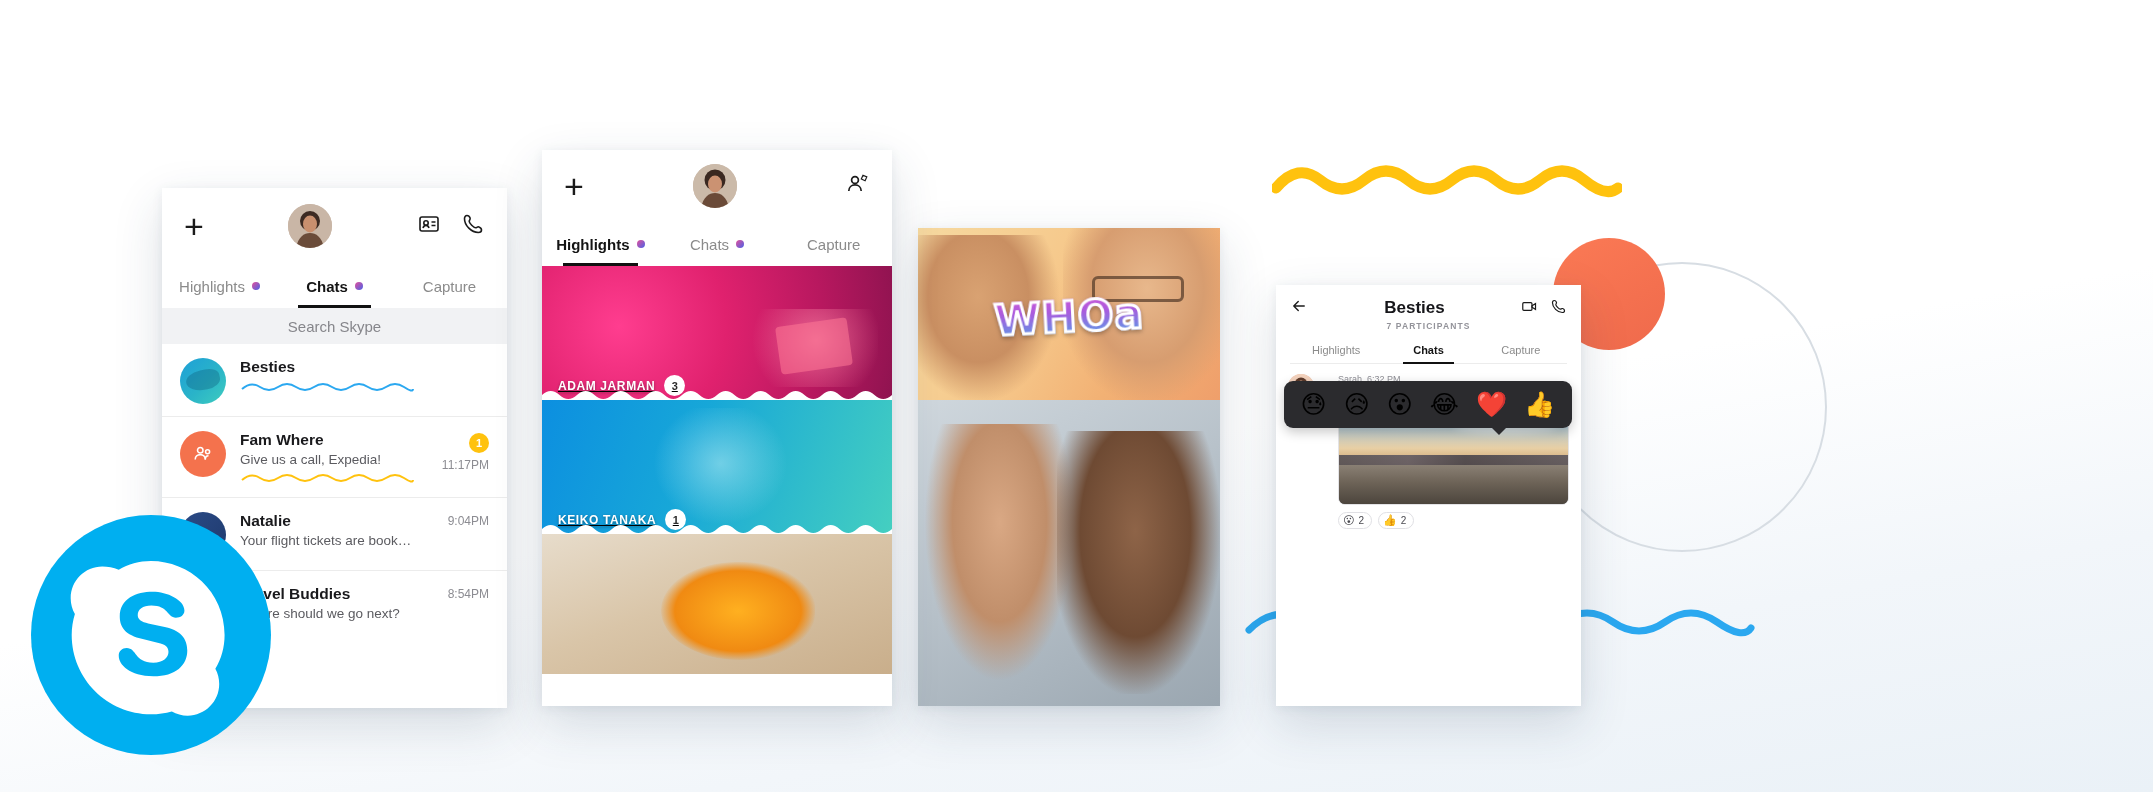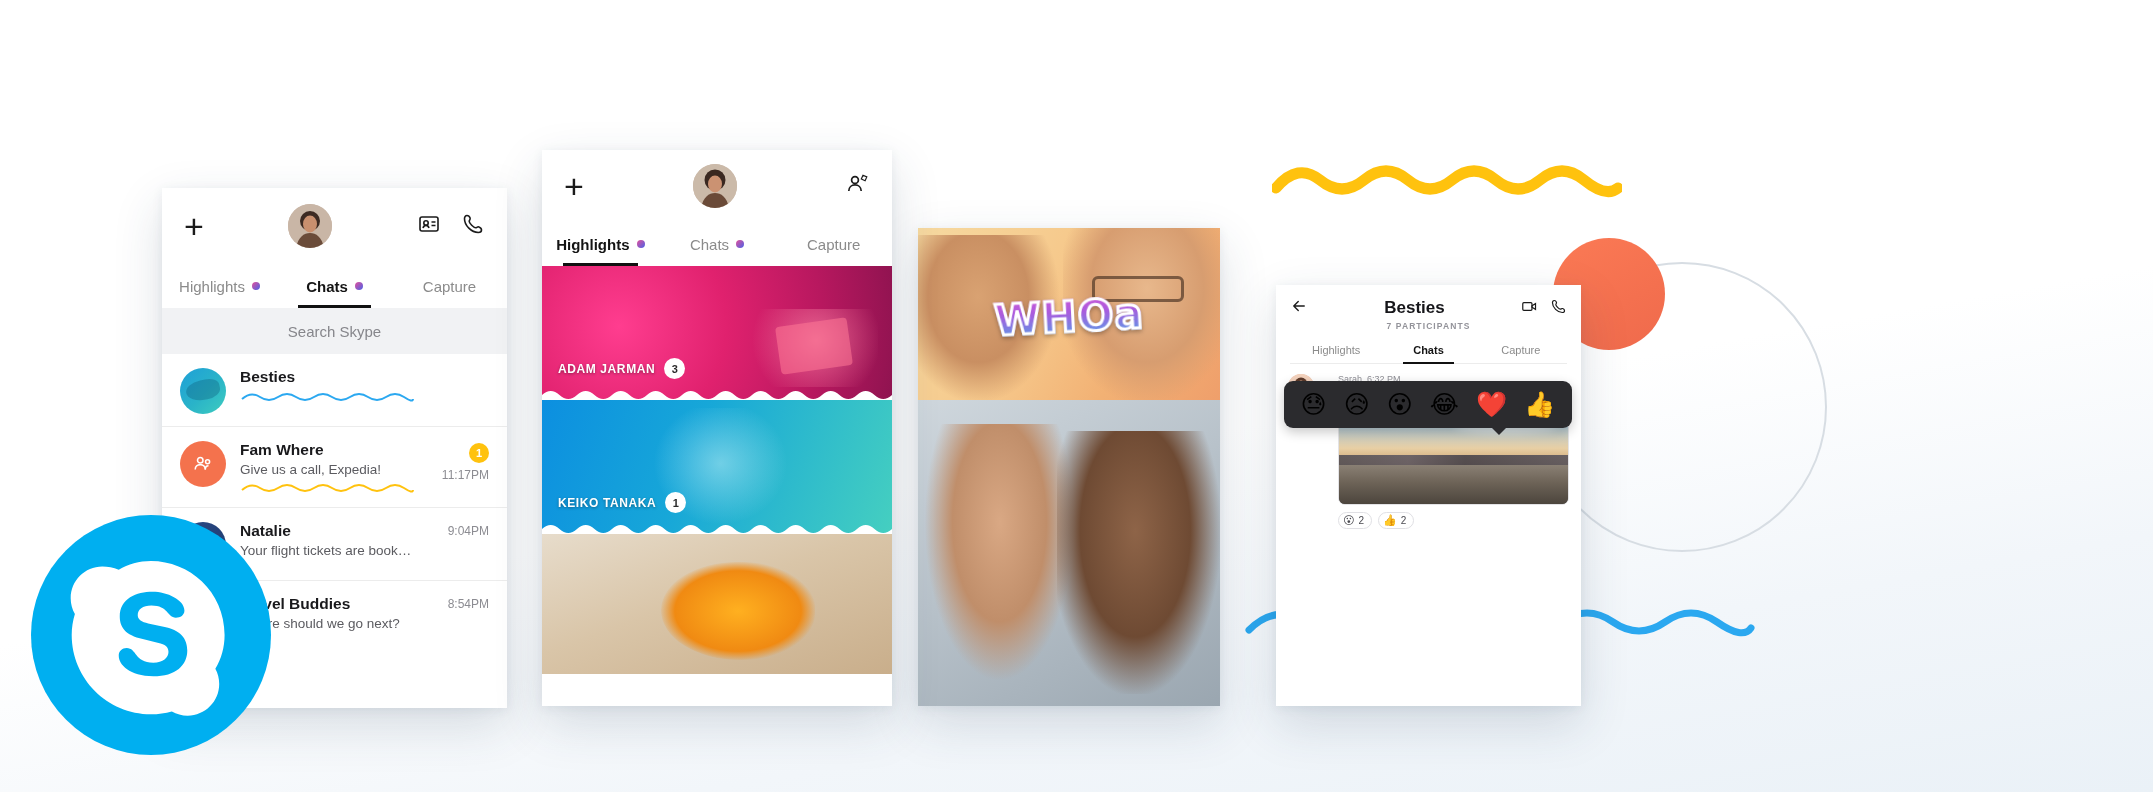--- a/index.html
+++ b/index.html
@@ -60,21 +60,21 @@
   .topbar-icons svg { width: 24px; height: 24px; }
 
   .tabs { display: flex; height: 44px; align-items: stretch; background: #fff; }
   .tab { flex: 1; display: flex; align-items: center; justify-content: center; gap: 7px;
          font-size: 15px; color: #8b8b8b; position: relative; }
   .tab.active { color: #141414; font-weight: bold; }
   .tab.active::after { content: ""; position: absolute; left: 18%; right: 18%; bottom: 0; height: 3px; background: #111; }
   .dot { width: 8px; height: 8px; border-radius: 50%;
          background: linear-gradient(135deg, #e4509a 0%, #4a62e8 100%); flex: none; }
 
-  .search-bar { height: 46px; background: #f1f2f4; display: flex; align-items: center; justify-content: center;
+  .search-bar { height: 36px; background: #f1f2f4; display: flex; align-items: center; justify-content: center;
                 font-size: 15px; color: #86868b; }
 
   .chat-list { background: #fff; }
   .chat-row { display: flex; padding: 14px 18px 12px 18px; gap: 14px; position: relative; }
   .chat-row + .chat-row { border-top: 1px solid #ececec; }
   .chat-av { width: 46px; height: 46px; border-radius: 50%; flex: none; overflow: hidden; position: relative; }
   .av-fish { background: linear-gradient(135deg, #1e9fd8 0%, #2ab4c8 55%, #3fcdbf 100%); }
   .av-fish::after { content:""; position:absolute; left:6px; top:12px; width:34px; height:20px;
       background: rgba(12,90,120,0.35); border-radius: 50% 40% 45% 55%; transform: rotate(-12deg); }
   .av-group { background: #f4724d; display: flex; align-items: center; justify-content: center; color: #fff; }
@@ -98,21 +98,21 @@
       background: radial-gradient(circle at 60% 40%, rgba(255,140,170,.65), rgba(120,10,60,0) 62%); }
   .hl-1::after { content:""; position:absolute; right:12%; top:42%; width:72px; height:48px;
       background: rgba(255,120,150,.55); border-radius: 4px; transform: rotate(-8deg); }
   .hl-2 { height: 134px; background: linear-gradient(110deg, #0c8fe0 0%, #17a7d8 42%, #45cfc0 100%); }
   .hl-2::before { content:""; position:absolute; left:30%; top:6%; width:42%; height:92%;
       background: radial-gradient(ellipse at 50% 45%, rgba(180,235,245,.55), rgba(20,140,190,0) 64%); }
   .hl-3 { height: 140px; background: linear-gradient(160deg, #e7dccb 0%, #d9c5a8 45%, #c9ae8b 100%); }
   .hl-3::after { content:""; position:absolute; left:34%; top:20%; width:44%; height:70%;
       background: radial-gradient(ellipse at 50% 50%, #ffb020, #f08a12 58%, rgba(220,120,10,0) 72%);
       border-radius: 50% 46% 48% 52%; }
-  .hl-label { position: absolute; left: 16px; bottom: 21px; display: flex; align-items: center; gap: 9px; z-index: 3; }
+  .hl-label { position: absolute; left: 16px; bottom: 4px; display: flex; align-items: center; gap: 9px; z-index: 3; text-decoration: underline; }
   .hl-name { color: #fff; font-size: 12px; font-weight: bold; letter-spacing: .6px;
              text-shadow: 0 1px 3px rgba(0,0,0,.4); }
   .hl-badge { width: 21px; height: 21px; border-radius: 50%; background: #fff; color: #2b2b2b;
               font-size: 11px; font-weight: bold; display: flex; align-items: center; justify-content: center; }
   .wavy-sep { position: absolute; left: 0; right: 0; bottom: -1px; height: 14px; z-index: 4; }
 
   
   #phone3 { left: 918px; top: 228px; width: 302px; height: 478px; z-index: 22; }
   .vid-top { position: relative; height: 172px; overflow: hidden;
              background: linear-gradient(120deg, #f6d9a0 0%, #f6c98c 40%, #f2b174 70%, #ef9f6b 100%); }

